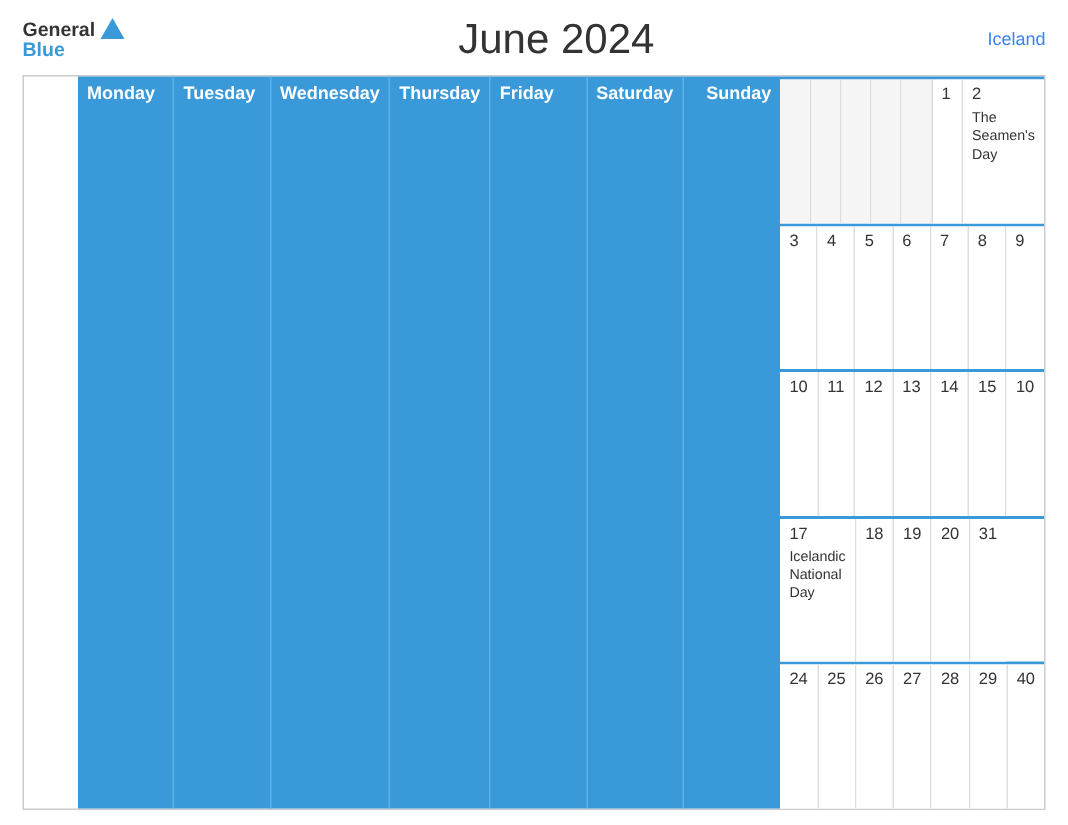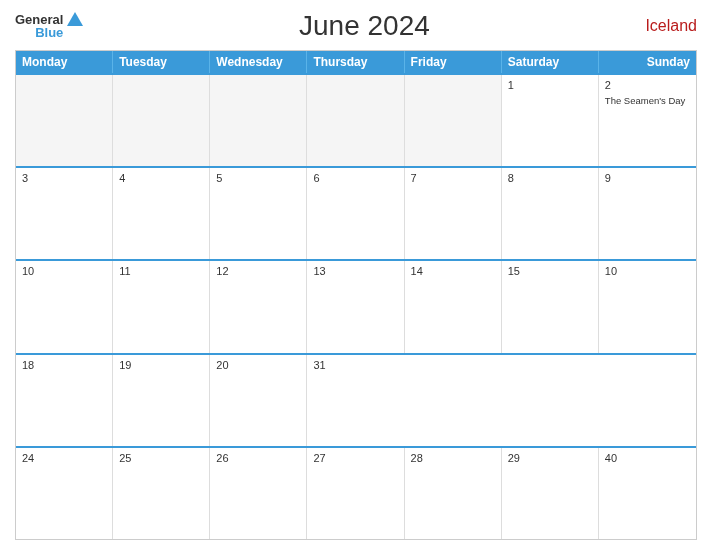--- a/index.html
+++ b/index.html
@@ -49,28 +49,28 @@
       margin-left: 2px;
       margin-top: -2px;
     }
     .title {
       font-size: 28px;
       font-weight: normal;
       color: #333;
       text-align: right;
     }
     .country {
-      font-size: 16px;
-      color: #b91c1c;
+      font-size: 12px;
+      color: #3b82f6;
     }
     .calendar {
       flex: 1;
       display: flex;
-      flex-direction: column;
       border: 1px solid #ccc;
+      padding-left: 36px;
     }
     .cal-header {
       display: grid;
       grid-template-columns: repeat(7, 1fr);
       background: #3a9ad9;
     }
     .cal-header-cell {
       color: #fff;
       font-size: 12px;
       font-weight: bold;
@@ -121,21 +121,21 @@
       line-height: 1.3;
       margin-top: 2px;
     }
   </style>
 </head>
 <body>
 
 <div class="page">
   <div class="header">
     <div class="logo">
-      <div style="display:flex;flex-direction:column;align-items:center;">
+      <div style="display:flex;flex-direction:column;align-items:flex-start;">
         <div style="display:flex;align-items:center;gap:2px;">
           <span class="logo-text-general">General</span>
           <div class="logo-triangle"></div>
         </div>
         <span class="logo-text-blue">Blue</span>
       </div>
     </div>
     <div class="title">June 2024</div>
     <div class="country">Iceland</div>
   </div>
@@ -206,20 +206,24 @@
           </div>
           <div class="cal-cell">
             <span class="day-number">15</span>
           </div>
           <div class="cal-cell">
             <span class="day-number">10</span>
           </div>
         </div>
         <div class="cal-row">
           <div class="cal-cell">
+            <span class="day-number">17</span>
+            <span class="day-event">Icelandic National Day</span>
+          </div>
+          <div class="cal-cell">
             <span class="day-number">18</span>
           </div>
           <div class="cal-cell">
             <span class="day-number">19</span>
           </div>
           <div class="cal-cell">
             <span class="day-number">20</span>
           </div>
           <div class="cal-cell">
             <span class="day-number">31</span>

